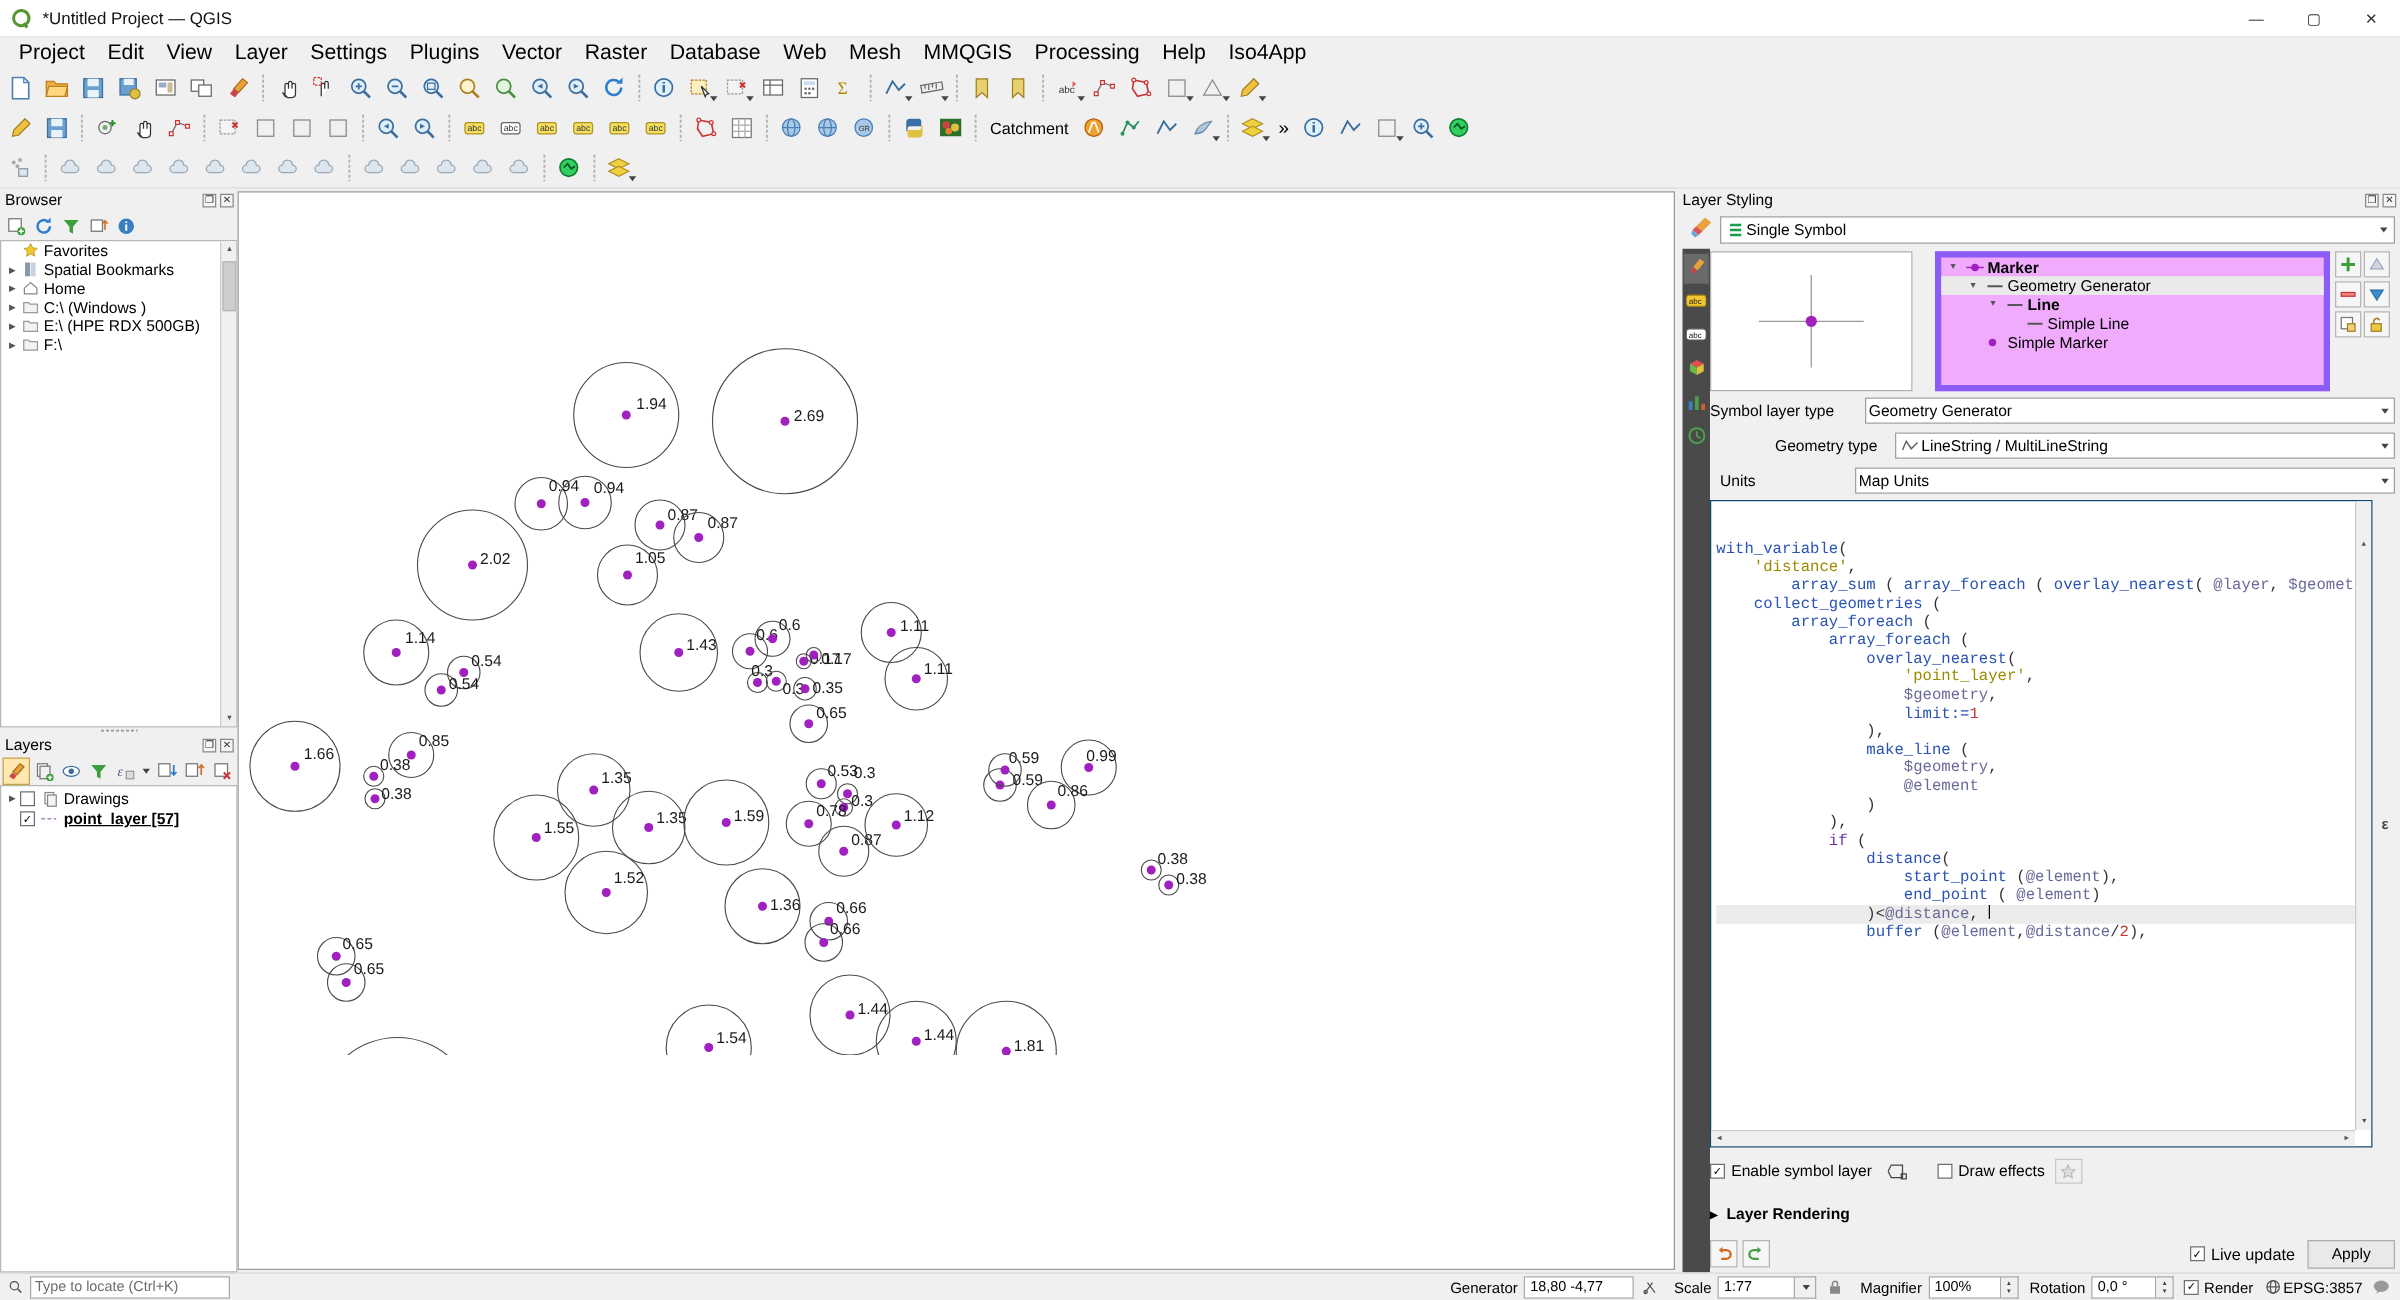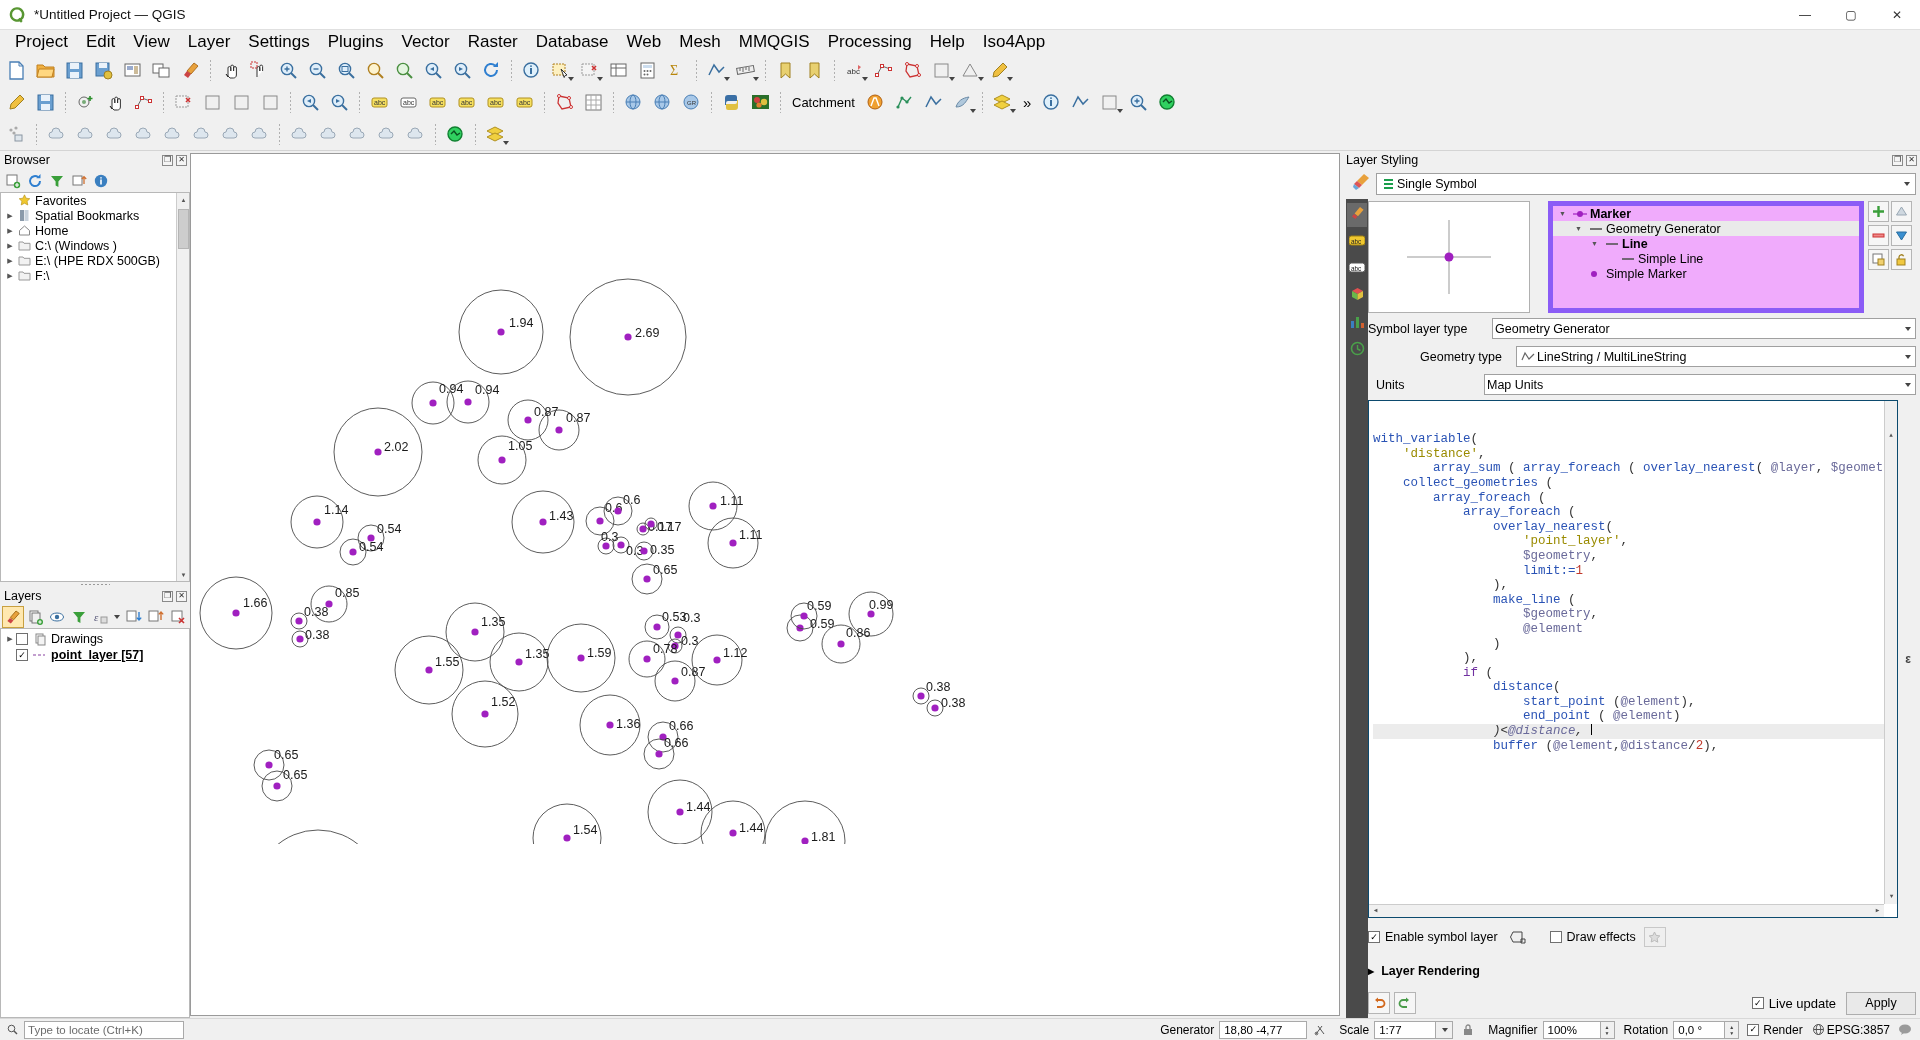--- a/index.html
+++ b/index.html
@@ -126,21 +126,21 @@
   .fcombo { flex:1; height:21px;border:1px solid #a0a0a0;background:#fff;display:flex;align-items:center;
             padding:0 2px;font-size:12.5px; position:relative; margin-left:4px;}
   .fcombo .arrow-box { position:absolute;right:0;top:0;bottom:0;width:16px;display:flex;align-items:center;justify-content:center;}
   .editorwrap { flex:1; display:flex; margin-top:3px; min-height:0;}
   .editor {
     flex:1; background:#fff; border:1px solid #0c4a6e; position:relative; overflow:hidden;
     font-family: "Liberation Mono", monospace; font-size: 12.5px; line-height: 14.6px;
     padding: 2px 0 0 4px; white-space: pre;
   }
   .editor .ln { height:14.6px; }
-  .editor .ln.hl { background:#ececec;font-style:italic; }
+  .editor .ln.hl { background:#ececec; }
   .k-fn { color:#2a53b5; }
   .k-str { color:#9a8b00; }
   .k-var { color:#6a6a9a; }
   .k-num { color:#c0392b; }
   .k-kw { color:#7030a0; }
   .k-pl { color:#333; }
   .caretbar { display:inline-block; width:1px; height:11px; background:#000; vertical-align:-1px;}
   .ed-vscroll { position:absolute; right:0; top:0; bottom:13px; width:13px; background:#f0f0f0; border-left:1px solid #ccc;}
   .ed-hscroll { position:absolute; left:0; right:13px; bottom:0; height:13px; background:#f0f0f0; border-top:1px solid #ccc; display:flex;}
   .expr-btn { flex:0 0 16px; display:flex; align-items:center; justify-content:center; margin-left:2px;}

